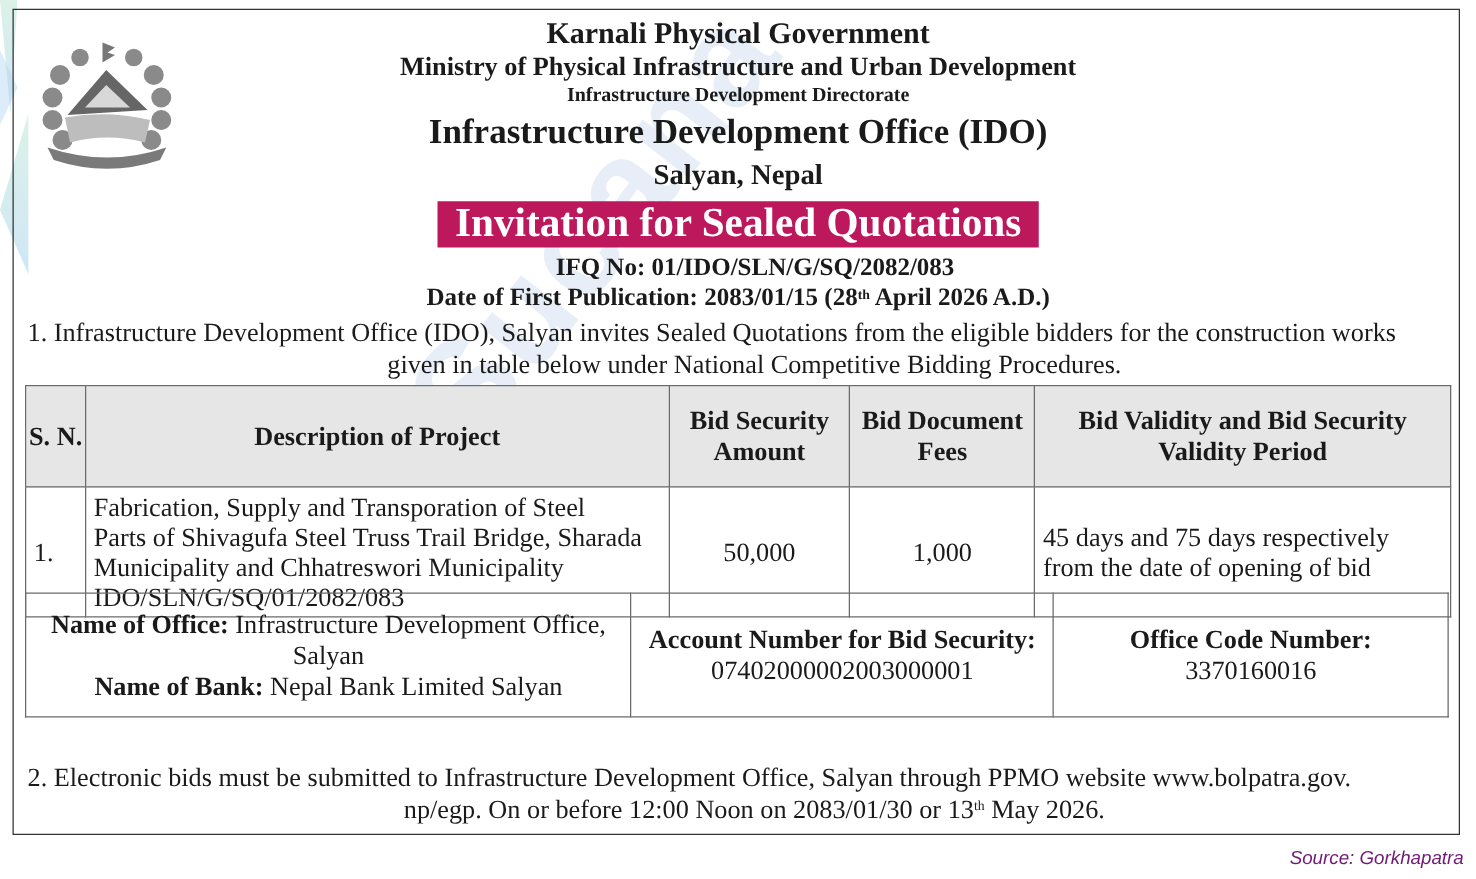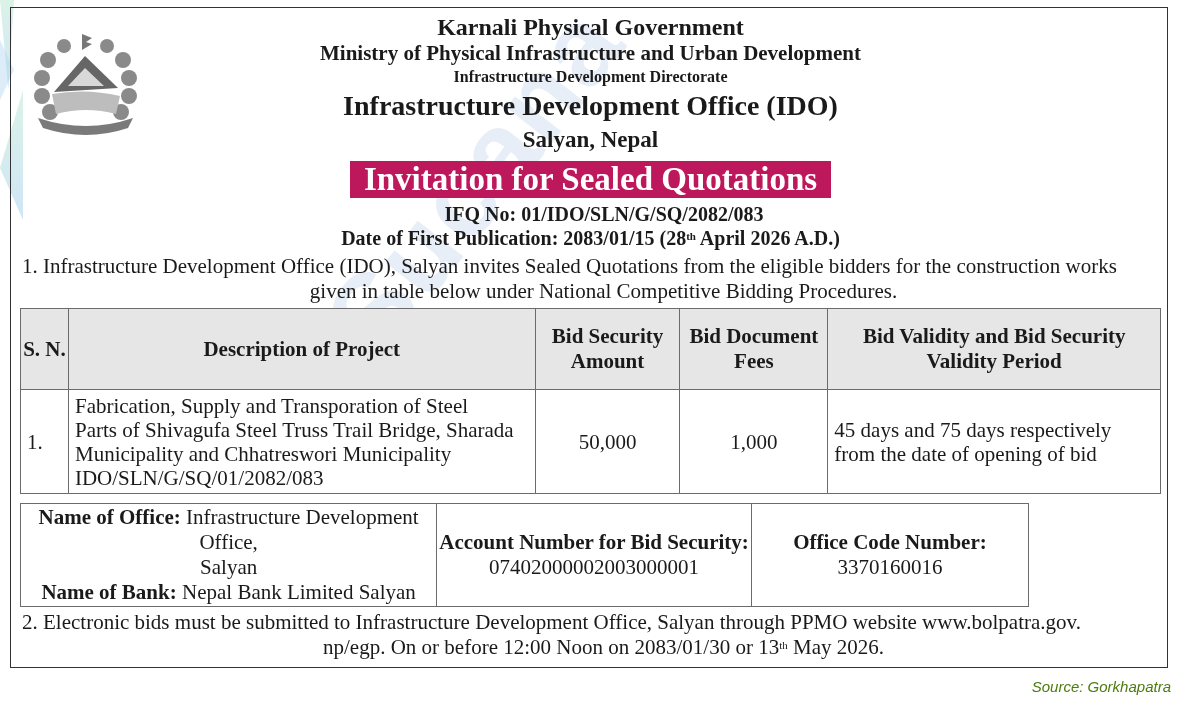--- a/index.html
+++ b/index.html
@@ -28,24 +28,24 @@
   .para { position: absolute; left: 22px; width: 1140px; font-size: 21px; line-height: 25px; }
   .para .cont { padding-left: 23px; display: block; text-align: center; }
   .p1 { top: 254px; }
   .p2 { top: 610px; }
   table { border-collapse: collapse; position: absolute; border-radius: 6px; }
   .main-table { left: 20px; top: 308px; width: 1141px; }
   .main-table th, .main-table td { border: 1.5px solid #6b6b6b; font-size: 21px; }
   .main-table th { background: #e6e6e6; font-weight: bold; line-height: 25px; height: 78px; text-align: center; }
   .main-table td { line-height: 24px; height: 101px; text-align: center; vertical-align: middle; }
   .main-table td.left { text-align: left; padding-left: 6px; }
-  .info-table { left: 20px; top: 503px; width: 1009px; }
+  .info-table { left: 20px; top: 474px; width: 1139px; }
   .info-table td { border: 1.5px solid #6b6b6b; font-size: 21px; line-height: 25px; height: 96px; text-align: center; vertical-align: middle; }
   b.lbl { font-weight: bold; }
-  .source { position: absolute; right: 10px; top: 678px; font-family: "Liberation Sans", sans-serif; font-style: italic; font-size: 15px; color: #4d7c0f; }
+  .source { position: absolute; right: 10px; top: 678px; font-family: "Liberation Sans", sans-serif; font-style: italic; font-size: 15px; color: #701a75; }
 </style>
 </head>
 <body>
 
 <div class="wm-arrow wm-left"></div>
 <div class="wm-top"></div>
 <div class="wm-right"></div>
 <div class="wm-text">Sucana</div>
 
 <div class="frame"></div>

